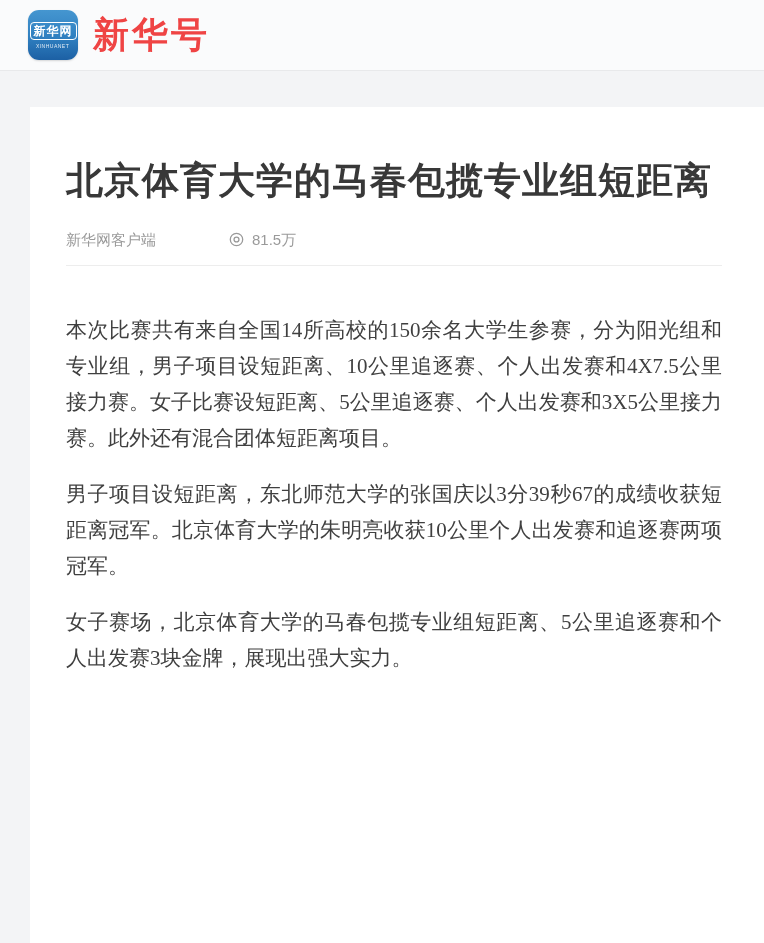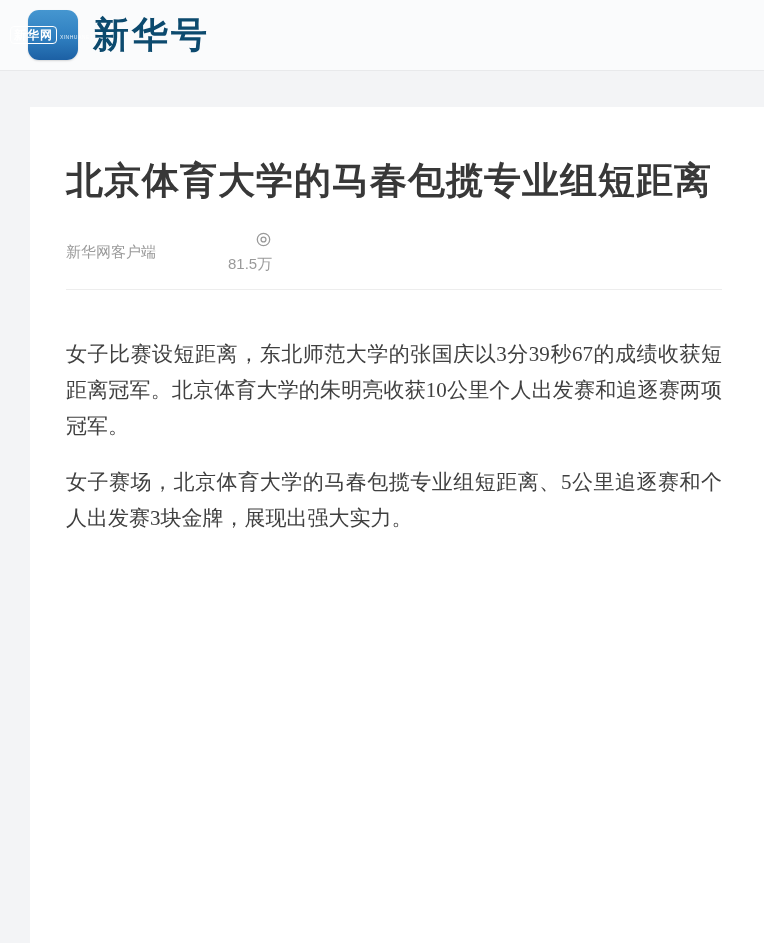--- a/index.html
+++ b/index.html
@@ -20,21 +20,21 @@
     border-bottom: 1px solid #e8e9eb;
     display: flex;
     align-items: center;
     padding-left: 28px;
   }
   .logo {
     width: 50px; height: 50px;
     border-radius: 11px;
     background: linear-gradient(180deg, #4596d0 0%, #2f7fc0 55%, #1c60a4 100%);
     display: flex;
-    flex-direction: row;
+    flex-direction: column;
     align-items: center;
     justify-content: center;
     box-shadow: 0 1px 2px rgba(0,0,0,.15);
     cursor: pointer;
     flex: 0 0 auto;
   }
   .logo-box {
     border: 1.5px solid #ffffff;
     border-radius: 4px;
     padding: 2px 3px;
@@ -51,21 +51,21 @@
     font-size: 6px;
     letter-spacing: .5px;
     opacity: .85;
     transform: scale(.85);
     white-space: nowrap;
   }
   .brand {
     margin-left: 15px;
     font-size: 36px;
     font-weight: 900;
-    color: #0c4a6e;
+    color: #ef4444;
     letter-spacing: 3px;
     cursor: pointer;
   }
 
   
   .card {
     position: absolute;
     top: 107px;
     left: 30px;
     right: 0;
@@ -86,23 +86,22 @@
     display: flex;
     align-items: center;
     color: #9a9a9a;
     font-size: 15px;
     gap: 44px;
   }
   .byline .source { cursor: pointer; }
   .views {
     margin-left: 28px;
     display: flex;
-    align-items: flex-end;
+    align-items: flex-start;
     gap: 7px;
-    flex-direction: column;
   }
   .views svg { display: block; }
   .divider {
     margin-top: 15px;
     border: none;
     border-top: 1px solid #ededed;
     height: 0;
   }
   .article-body {
     margin-top: 46px;
@@ -138,17 +137,18 @@
           <circle cx="10" cy="10" r="2.9" fill="none" stroke="#9a9a9a" stroke-width="1.5"></circle>
         </svg>
       </span>
       <span>81.5万</span>
     </span>
   </div>
 
   <hr class="divider">
 
   <div class="article-body">
-    <p>女子比赛设短距离，东北师范大学的张国庆以3分39秒67的成绩收获短距离冠军。北京体育大学的朱明亮收获10公里个人出发赛和追逐赛两项冠军。</p>
+    <p>本次比赛共有来自全国14所高校的150余名大学生参赛，分为阳光组和专业组，男子项目设短距离、10公里追逐赛、个人出发赛和4X7.5公里接力赛。女子比赛设短距离、5公里追逐赛、个人出发赛和3X5公里接力赛。此外还有混合团体短距离项目。</p>
+    <p>男子项目设短距离，东北师范大学的张国庆以3分39秒67的成绩收获短距离冠军。北京体育大学的朱明亮收获10公里个人出发赛和追逐赛两项冠军。</p>
     <p>女子赛场，北京体育大学的马春包揽专业组短距离、5公里追逐赛和个人出发赛3块金牌，展现出强大实力。</p>
 
   </div>
 </main>
 
 </body></html>

